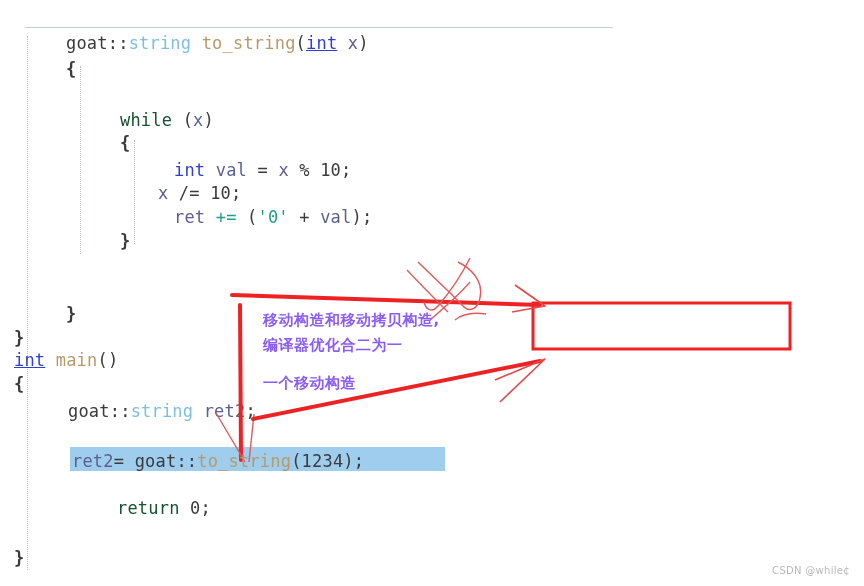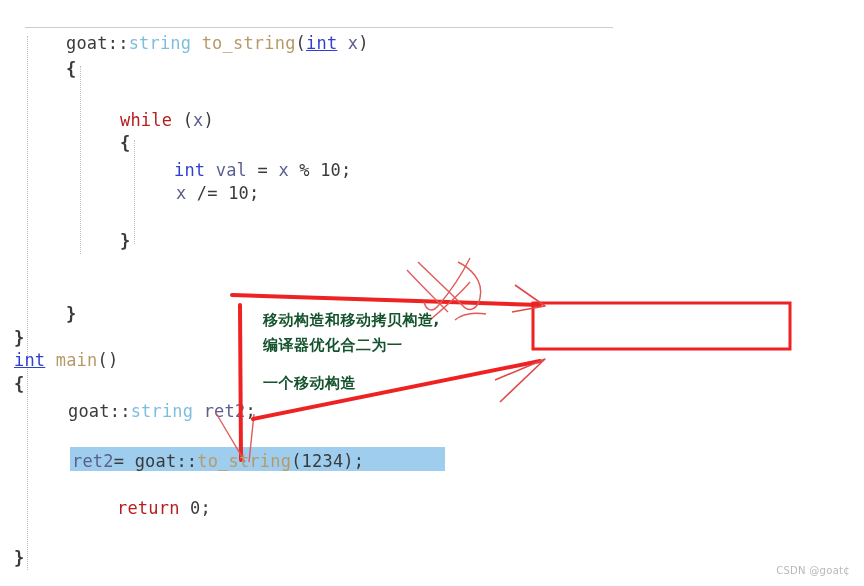--- a/index.html
+++ b/index.html
@@ -52,21 +52,21 @@
     letter-spacing: 0.2px;
     color: #3b3b3b;
   }
 
   .tok-plain  { color: #3b3b3b; }
   .tok-ident  { color: #5b5f8e; }
   .tok-type   { color: #7fbde0; }  
   .tok-fn     { color: #b79a6a; }  
   .tok-kw-blue{ color: #2f3fd0; }  
   .tok-kw-blue-u { color: #2f3fd0; text-decoration: underline; }
-  .tok-kw-mag { color: #b91c1c; }  
+  .tok-kw-mag { color: #14532d; }  
   .tok-num    { color: #3b3b3b; }
   .tok-str    { color: #1f9e8e; }  
   .tok-op     { color: #3b3b3b; }
   .tok-brace  { color: #3b3b3b; font-weight: bold; }
 
   
   #selection-highlight {
     position: absolute;
     left: 70px; top: 447px;
     width: 375px; height: 24px;
@@ -82,21 +82,21 @@
     pointer-events: none;
   }
 
   
   .annot-text {
     position: absolute;
     white-space: pre;
     font-family: "DejaVu Sans", sans-serif;
     font-size: 15px;
     font-weight: bold;
-    color: #14532d;
+    color: #8b5cf6;
     letter-spacing: 0.5px;
   }
   #annot-line-1 { left: 263px; top: 311px; }
   #annot-line-2 { left: 263px; top: 336px; }
   #annot-line-3 { left: 263px; top: 374px; font-family: Liberation Serif, serif; }
 
   
   #watermark {
     position: absolute;
     right: 14px; bottom: 10px;
@@ -124,22 +124,23 @@
 
   <div class="code-line" style="left:66px; top:58px;"><span class="tok-brace">{</span></div>
 
 
   <div class="code-line" style="left:120px; top:109px;"><span class="tok-kw-mag">while</span><span> </span><span class="tok-op">(</span><span class="tok-ident">x</span><span class="tok-op">)</span></div>
 
   <div class="code-line" style="left:120px; top:132px;"><span class="tok-brace">{</span></div>
 
   <div class="code-line" style="left:174px; top:159px;"><span class="tok-kw-blue">int</span><span> </span><span class="tok-ident">val</span><span class="tok-op"> = </span><span class="tok-ident">x</span><span class="tok-op"> % </span><span class="tok-num">10</span><span class="tok-op">;</span></div>
 
-  <div class="code-line" style="left:176px; top:182px;"><span class="tok-ident">x</span><span class="tok-op"> /= </span><span class="tok-num">10</span><span class="tok-op">;</span></div>
+  <div class="code-line" style="left:158px; top:182px;"><span class="tok-ident">x</span><span class="tok-op"> /= </span><span class="tok-num">10</span><span class="tok-op">;</span></div>
 
+  <div class="code-line" style="left:174px; top:206px;"><span class="tok-ident">ret</span><span class="tok-str"> += </span><span class="tok-op">(</span><span class="tok-str">'0'</span><span class="tok-op"> + </span><span class="tok-ident">val</span><span class="tok-op">)</span><span class="tok-op">;</span></div>
 
   <div class="code-line" style="left:120px; top:230px;"><span class="tok-brace">}</span></div>
 
 
 
   <div class="code-line" style="left:66px; top:303px;"><span class="tok-brace">}</span></div>
 
   <div class="code-line" style="left:14px; top:327px;"><span class="tok-brace">}</span></div>
 
   <div class="code-line" style="left:14px; top:349px;"><span class="tok-kw-blue-u">int</span><span> </span><span class="tok-fn">main</span><span class="tok-op">()</span></div>
@@ -175,13 +176,13 @@
   <path d="M 254 414 L 249 462" fill="none" stroke="#e05a5a" stroke-width="1.4"></path>
 
   <path d="M 253 419 L 540 361" fill="none" stroke="#ee2222" stroke-width="4" stroke-linecap="round"></path>
   <path d="M 495 380 L 545 359 L 500 402" fill="none" stroke="#e04a4a" stroke-width="1.6" stroke-linejoin="round"></path>
 </svg>
 
 <div class="annot-text" id="annot-line-1">移动构造和移动拷贝构造,</div>
 <div class="annot-text" id="annot-line-2">编译器优化合二为一</div>
 <div class="annot-text" id="annot-line-3">一个移动构造</div>
 
-<div id="watermark">CSDN @goat¢</div>
+<div id="watermark">CSDN @while¢</div>
 
 </body></html>

